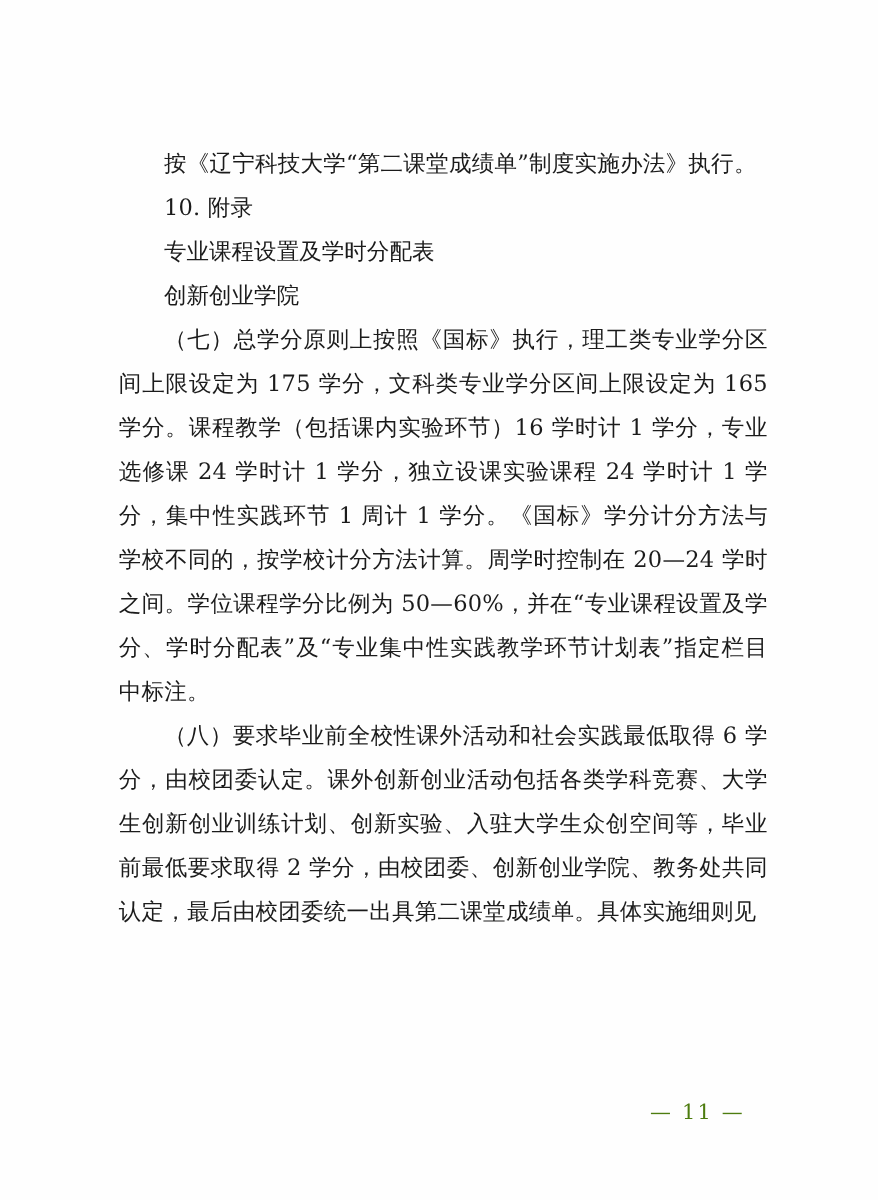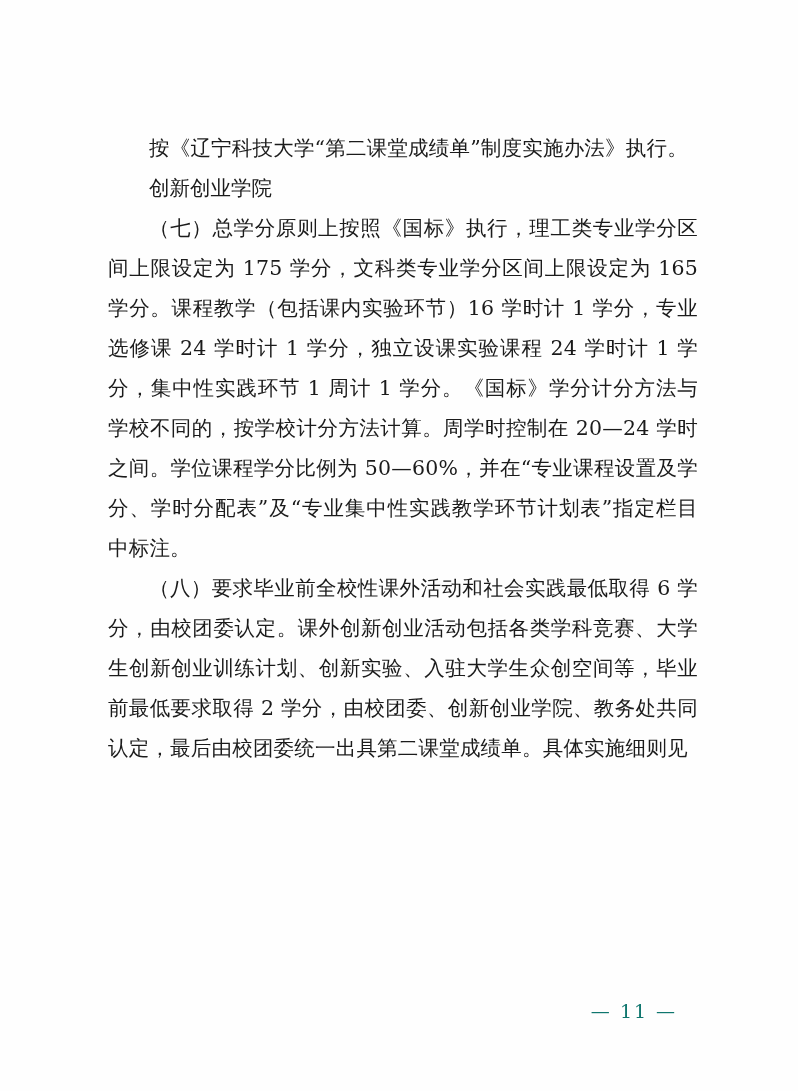--- a/index.html
+++ b/index.html
@@ -47,40 +47,42 @@
     margin: 0;
     text-indent: 41px;
   }
   .footer {
     position: absolute;
     left: 0;
     top: 1000px;
     width: 798px;
     text-align: center;
     font-size: 19px;
-    color: #0f766e;
+    color: #4d7c0f;
   }
   .footer .pagenum {
     display: inline-block;
     letter-spacing: 2px;
   }
   .footer-inner {
     padding-left: 470px;
   }
 </style>
 </head>
 <body>
 
 <div class="page">
   <div class="content">
 
     <p class="para indent-2">按《辽宁科技大学“第二课堂成绩单”制度实施办法》执行。</p>
 
+    <p class="para indent-2">10. 附录</p>
 
 
+    <p class="list-line">专业课程设置及学时分配表</p>
 
 
     <p class="list-line">创新创业学院</p>
 
     <p class="para indent-2">（七）总学分原则上按照《国标》执行，理工类专业学分区间上限设定为 175 学分，文科类专业学分区间上限设定为 165 学分。课程教学（包括课内实验环节）16 学时计 1 学分，专业选修课 24 学时计 1 学分，独立设课实验课程 24 学时计 1 学分，集中性实践环节 1 周计 1 学分。《国标》学分计分方法与学校不同的，按学校计分方法计算。周学时控制在 20—24 学时之间。学位课程学分比例为 50—60%，并在“专业课程设置及学分、学时分配表”及“专业集中性实践教学环节计划表”指定栏目中标注。</p>
 
     <p class="para indent-2">（八）要求毕业前全校性课外活动和社会实践最低取得 6 学分，由校团委认定。课外创新创业活动包括各类学科竞赛、大学生创新创业训练计划、创新实验、入驻大学生众创空间等，毕业前最低要求取得 2 学分，由校团委、创新创业学院、教务处共同认定，最后由校团委统一出具第二课堂成绩单。具体实施细则见</p>
 
   </div>
 

